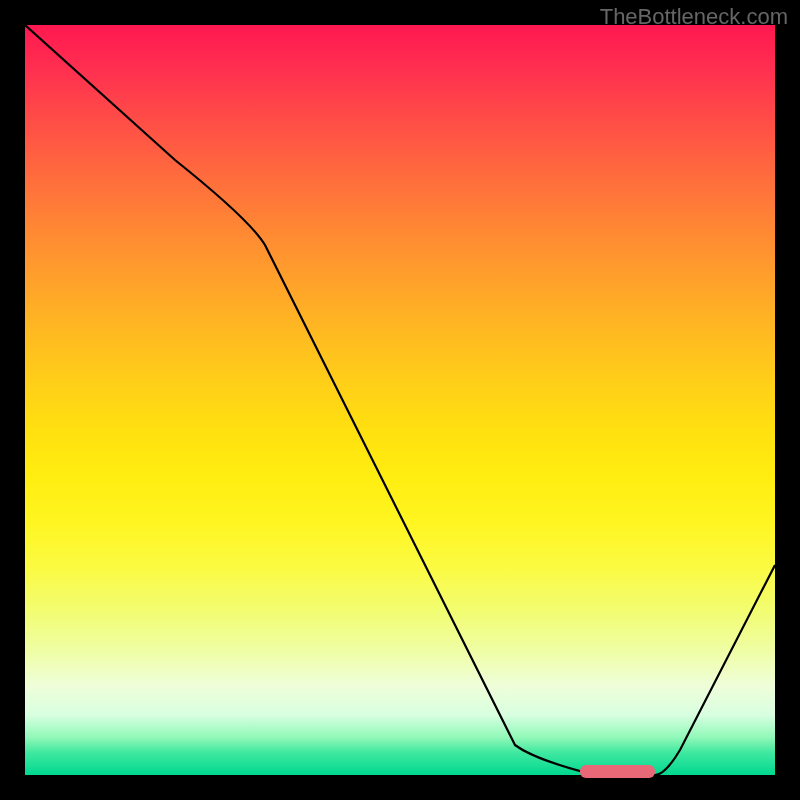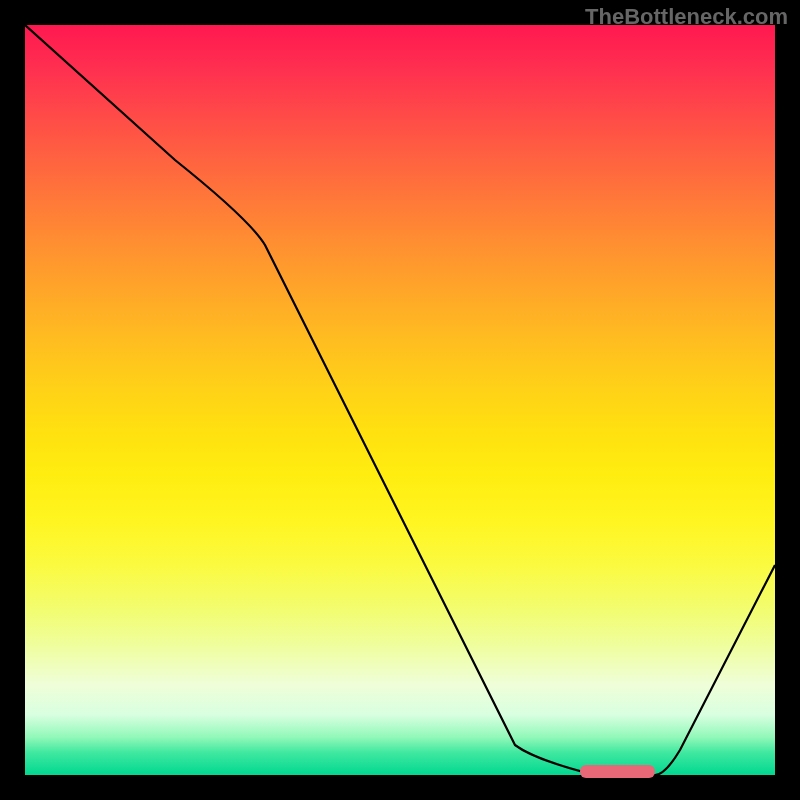--- a/index.html
+++ b/index.html
@@ -10,21 +10,21 @@
     background: #000;
     position: relative;
     font-family: Arial, sans-serif;
   }
   .watermark {
     position: absolute;
     top: 4px;
     right: 12px;
     color: #666;
     font-size: 22px;
-    font-weight: bold;
+    font-weight: normal;
     z-index: 10;
   }
   .plot-area {
     position: absolute;
     left: 25px;
     top: 25px;
     width: 750px;
     height: 750px;
     background: linear-gradient(to bottom,
       #ff1850 0%,

